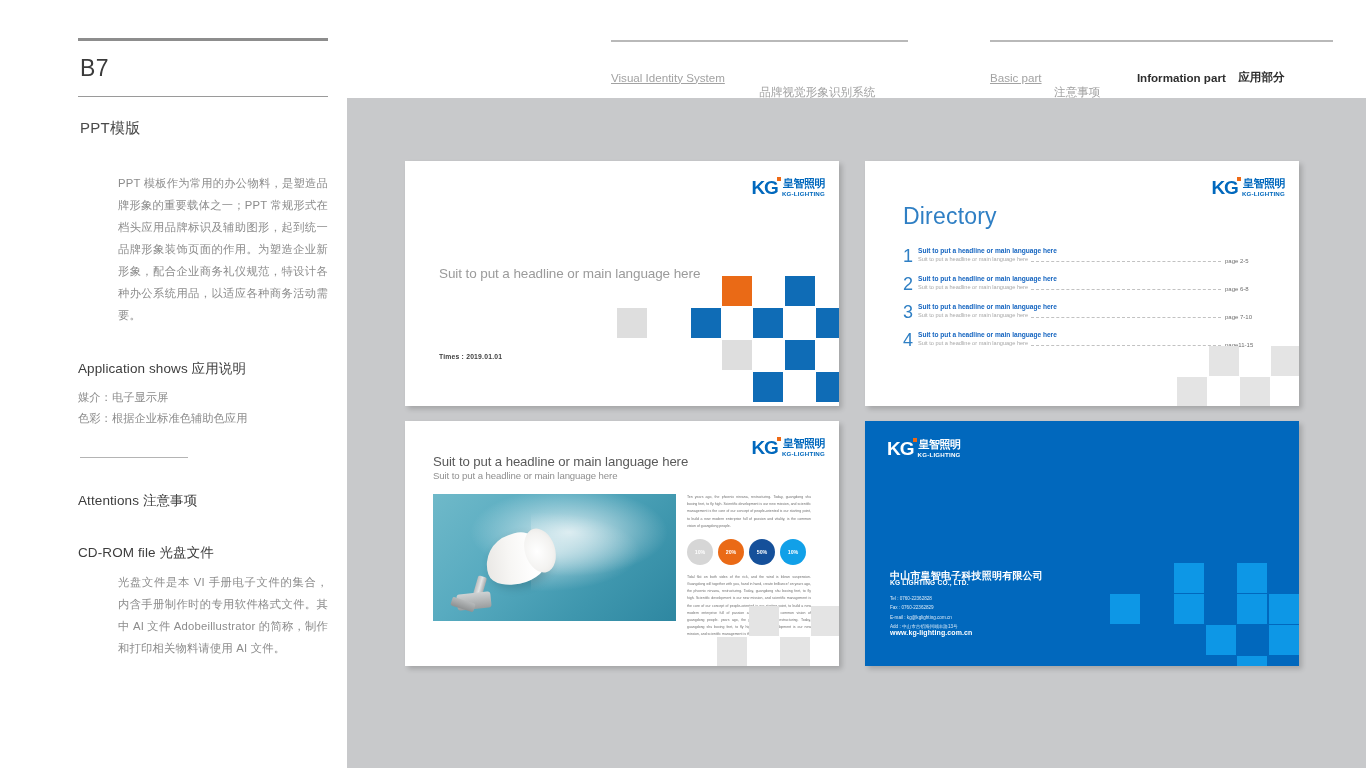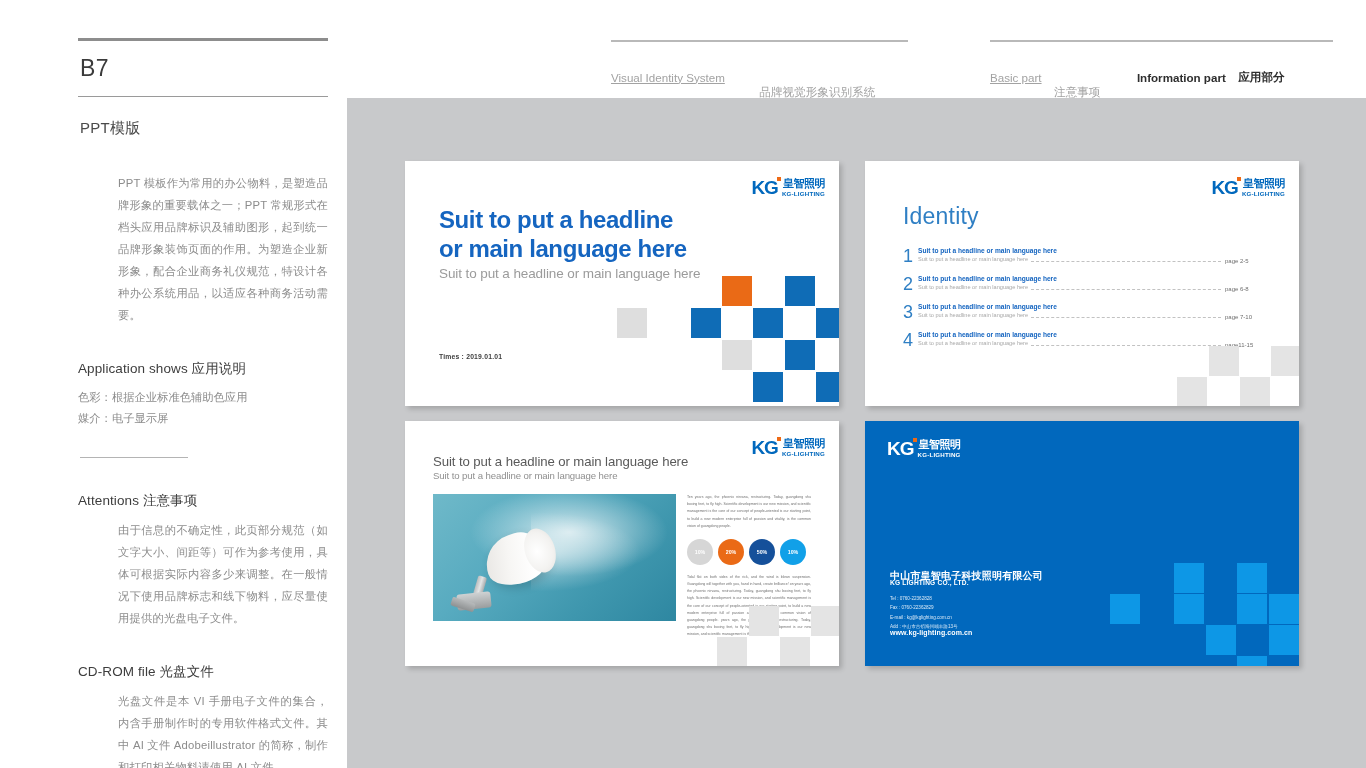--- a/index.html
+++ b/index.html
@@ -154,29 +154,28 @@
     <div class="page-code">B7</div>
     <div class="rule-thin"></div>
     <div class="section-label">PPT模版</div>
 
     <div class="blk">
       <div class="blk-body">PPT 模板作为常用的办公物料，是塑造品牌形象的重要载体之一；PPT 常规形式在档头应用品牌标识及辅助图形，起到统一品牌形象装饰页面的作用。为塑造企业新形象，配合企业商务礼仪规范，特设计各种办公系统用品，以适应各种商务活动需要。</div>
     </div>
 
     <div class="blk">
       <div class="blk-title">Application shows 应用说明</div>
+      <div class="blk-line">媒介：电子显示屏</div>
       <div class="blk-line">色彩：根据企业标准色辅助色应用</div>
-      <div class="blk-line">媒介：电子显示屏</div>
     </div>
 
     <div class="divider-mid"></div>
 
     <div class="blk">
       <div class="blk-title">Attentions 注意事项</div>
-      <div class="blk-body">由于信息的不确定性，此页部分规范（如文字大小、间距等）可作为参考使用，具体可根据实际内容多少来调整。在一般情况下使用品牌标志和线下物料，应尽量使用提供的光盘电子文件。</div>
     </div>
 
     <div class="blk">
       <div class="blk-title">CD-ROM file 光盘文件</div>
       <div class="blk-body">光盘文件是本 VI 手册电子文件的集合，内含手册制作时的专用软件格式文件。其中 AI 文件 Adobeillustrator 的简称，制作和打印相关物料请使用 AI 文件。</div>
     </div>
   </div>
 
   <div class="hdr" id="hdr-left">
     <div class="bar"></div>
@@ -204,24 +203,20 @@
 
   <div class="slide" id="slide1">
     <div class="logo" style="right:14px; top:17px;">
       <span class="logo-k">KG<i class="dot"></i></span>
       <span class="logo-txt">
         <span class="logo-cn">皇智照明</span>
         <span class="logo-en">KG-LIGHTING</span>
       </span>
     </div>
 
-    <div class="s1-head">
-      <div>Suit to put a headline</div>
-      <div>or main language here</div>
-    </div>
     <div class="s1-sub">Suit to put a headline or main language here</div>
     <div class="s1-time">Times : 2019.01.01</div>
 
     <div class="cb" style="left:212px; top:115px; width:225px; height:130px;">
       <i class="c" style="left:0px;   top:32px; background:#dedede;"></i>
       <i class="c" style="left:105px; top:0px;  background:#ea6a16;"></i>
       <i class="c" style="left:168px; top:0px;  background:#0f6cb6;"></i>
       <i class="c" style="left:74px;  top:32px; background:#0f6cb6;"></i>
       <i class="c" style="left:136px; top:32px; background:#0f6cb6;"></i>
       <i class="c" style="left:199px; top:32px; background:#0f6cb6;"></i>
@@ -234,21 +229,21 @@
 
   <div class="slide" id="slide2">
     <div class="logo" style="right:14px; top:17px;">
       <span class="logo-k">KG<i class="dot"></i></span>
       <span class="logo-txt">
         <span class="logo-cn">皇智照明</span>
         <span class="logo-en">KG-LIGHTING</span>
       </span>
     </div>
 
-    <div class="s2-title">Identity</div>
+    <div class="s2-title">Directory</div>
 
     <div class="dir-list">
       <div class="dir-item">
         <span class="dir-num">1</span>
         <span class="dir-main">Suit to put a headline or main language here</span>
         <span class="dir-sub">Suit to put a headline or main language here</span>
         <span class="dir-dots"></span>
         <span class="dir-page">page 2-5</span>
       </div>
       <div class="dir-item">

